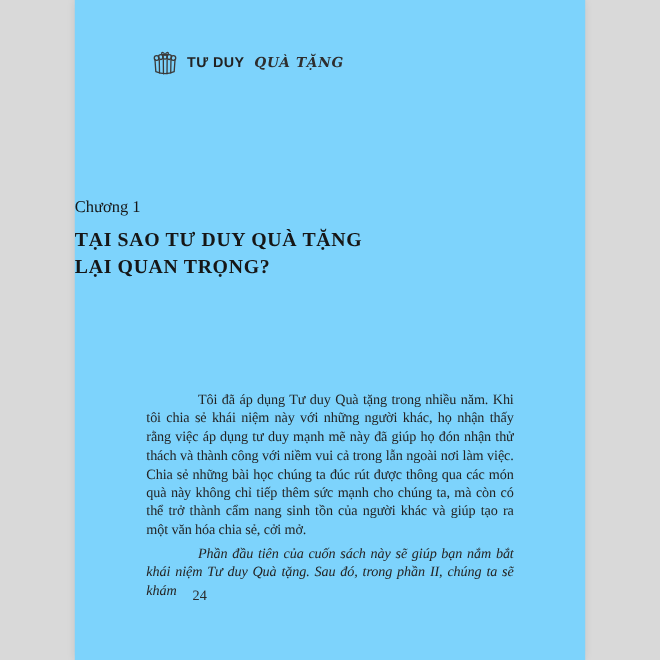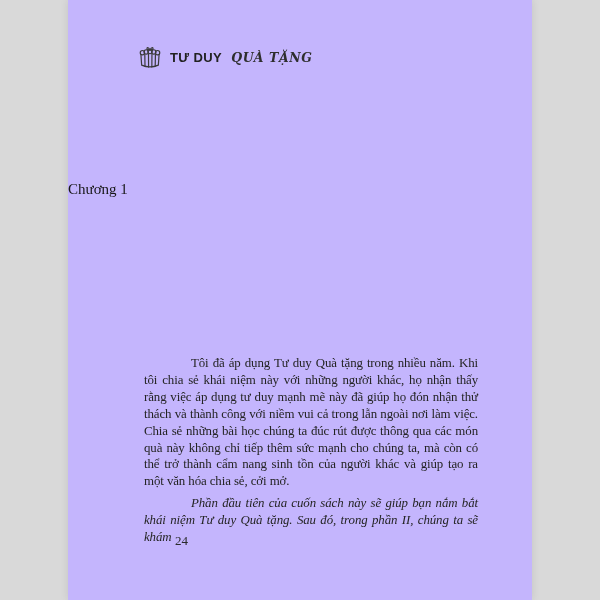--- a/index.html
+++ b/index.html
@@ -74,21 +74,21 @@
     line-height: 19px;
     color: #1e1e1e;
   }
   .epigraph .attr {
     font-style: normal;
     font-weight: bold;
   }
   
   .bodytext {
     position: absolute;
-    left: 76px; top: 355px;
+    left: 65px; top: 355px;
     width: 334px;
   }
   .para {
     font-size: 12.9px;
     line-height: 16.9px;
     text-align: justify;
     text-indent: 47px;
     letter-spacing: -0.1px;
     color: #242424;
   }
@@ -98,21 +98,21 @@
     position: absolute;
     left: 71px; top: 533px;
     font-size: 13px;
     color: #2a2a2a;
     margin-left: 36px;
   }
 </style>
 </head>
 <body style="background: rgb(217, 217, 217);">
 
-<div class="paper" style="background: #c4b5fd;">
+<div class="paper" style="background: #7dd3fc;">
 
   <header class="brand">
     <span class="logo">
       <svg width="26" height="26" viewBox="0 0 24 24" fill="none" stroke="#3a3a3a" stroke-width="1.1" stroke-linecap="round">
 
         <path d="M12 5.5 C10.5 2.5 8.5 3 9.5 5.2 Z"></path>
         <path d="M12 5.5 C13.5 2.5 15.5 3 14.5 5.2 Z"></path>
 
         <circle cx="5" cy="8" r="2"></circle>
         <circle cx="8.5" cy="7.3" r="2"></circle>
@@ -128,20 +128,24 @@
       </svg>
     </span>
     <span class="brand-text">
       <span class="brand-bold">TƯ DUY</span>
       <span class="brand-script">QUÀ TẶNG</span>
     </span>
   </header>
 
   <section class="chapter-head">
     <div class="kicker">Chương 1</div>
+    <h1 class="title">
+      <span>TẠI SAO TƯ DUY QUÀ TẶNG</span>
+      <span>LẠI QUAN TRỌNG?</span>
+    </h1>
   </section>
 
 
   <main class="bodytext">
     <p class="para">Tôi đã áp dụng Tư duy Quà tặng trong nhiều năm. Khi tôi chia sẻ khái niệm này với những người khác, họ nhận thấy rằng việc áp dụng tư duy mạnh mẽ này đã giúp họ đón nhận thử thách và thành công với niềm vui cả trong lẫn ngoài nơi làm việc. Chia sẻ những bài học chúng ta đúc rút được thông qua các món quà này không chỉ tiếp thêm sức mạnh cho chúng ta, mà còn có thể trở thành cẩm nang sinh tồn của người khác và giúp tạo ra một văn hóa chia sẻ, cởi mở.</p>
     <p class="para">Phần đầu tiên của cuốn sách này sẽ giúp bạn nắm bắt khái niệm Tư duy Quà tặng. Sau đó, trong phần II, chúng ta sẽ khám</p>
   </main>
 
   <div class="pagenum">24</div>
 

